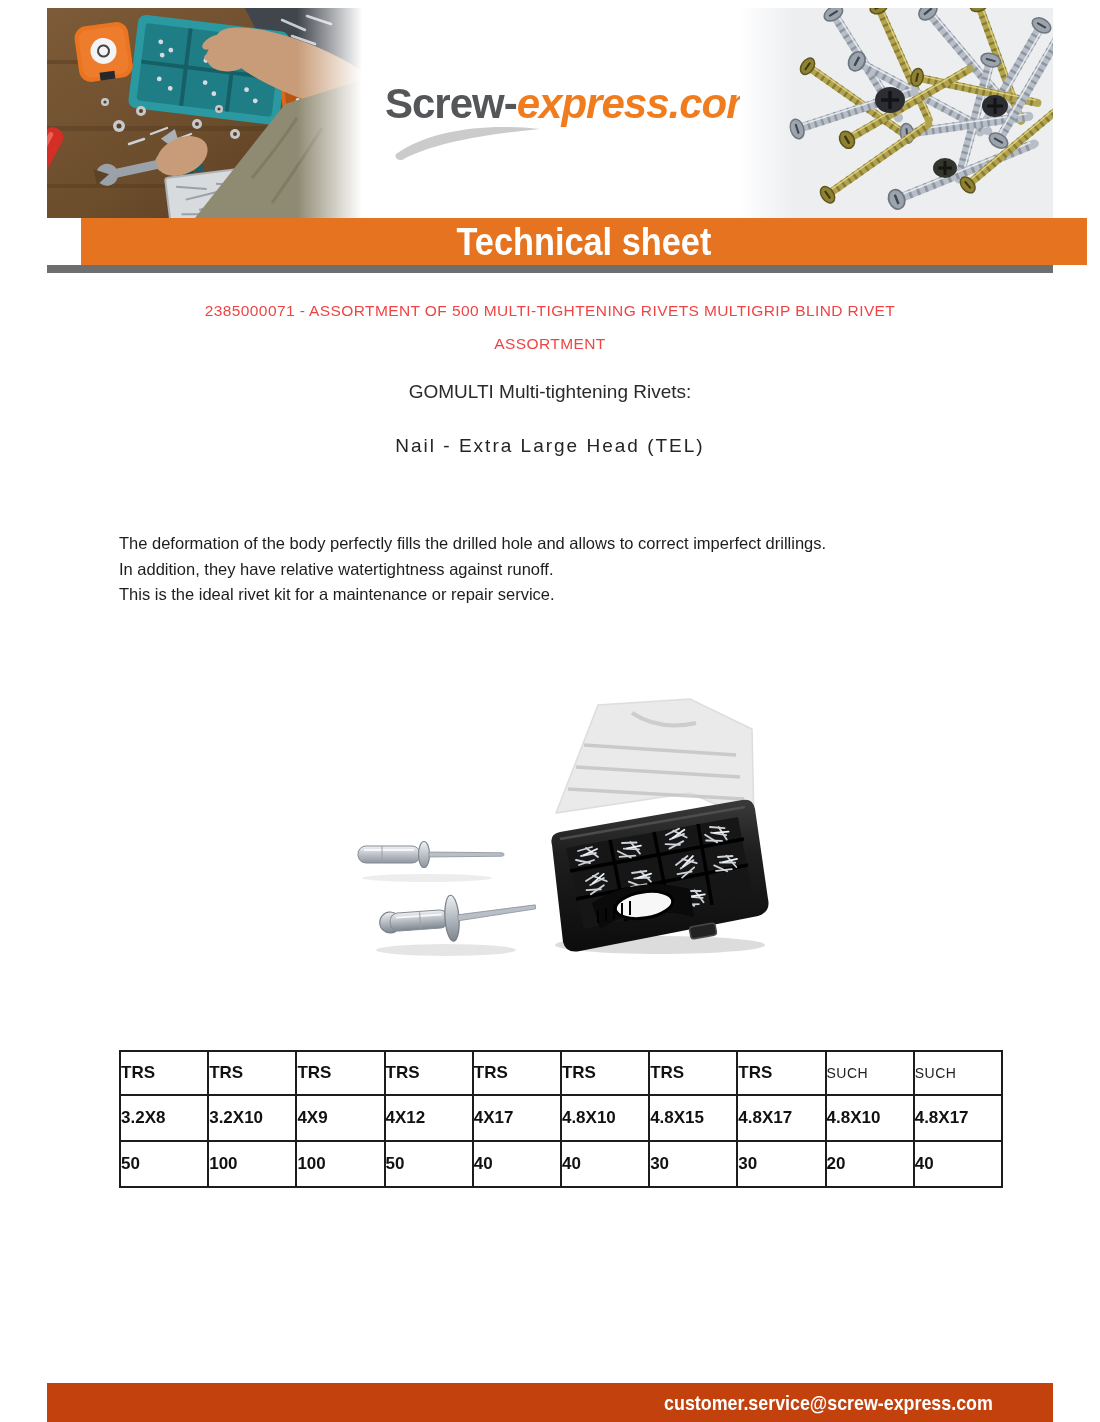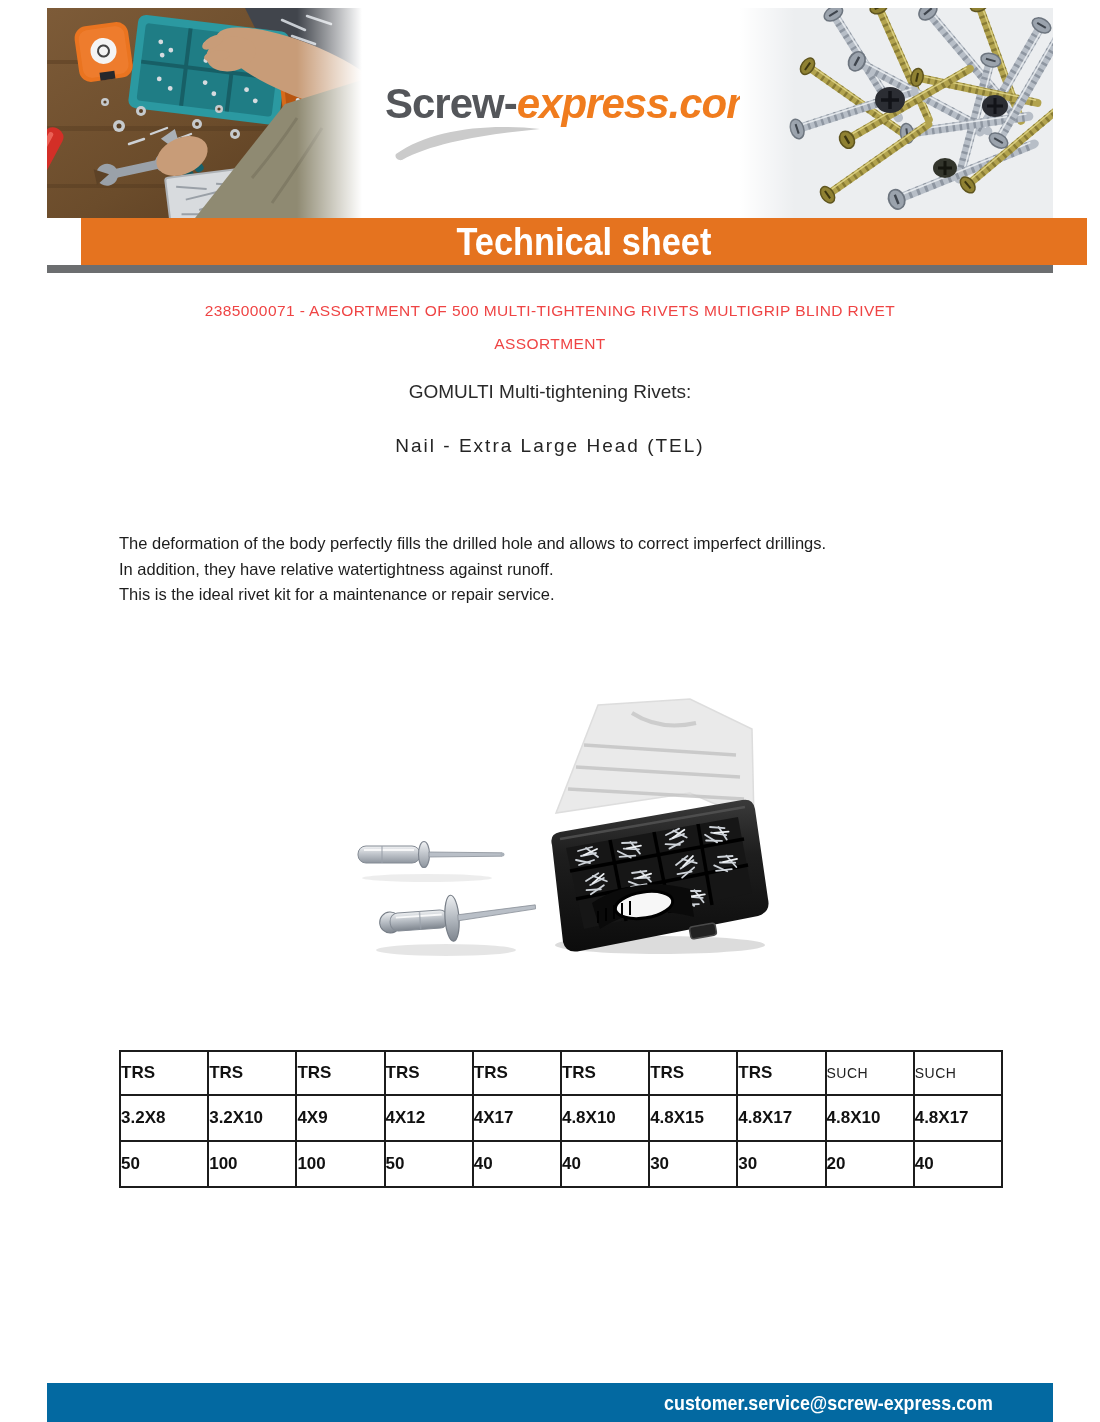--- a/index.html
+++ b/index.html
@@ -45,21 +45,21 @@
 
   
   .spec-table{position:absolute;left:119px;top:1010px;width:884px;border-collapse:collapse;
               table-layout:fixed;text-align:left;margin-top:40px;}
   .spec-table td{border:2px solid #1c1c1c;font-weight:700;font-size:17px;color:#111;
                  height:42px;padding:0;}
   .spec-table tr:nth-child(2) td,.spec-table tr:nth-child(3) td{height:44px;}
   .spec-table td.such{font-weight:400;font-size:14px;letter-spacing:.5px;color:#222;}
 
   
-  .footer{position:absolute;left:47px;top:1383px;width:1006px;height:39px;background:#0369a1;
+  .footer{position:absolute;left:47px;top:1383px;width:1006px;height:39px;background:#c2410c;
           display:flex;align-items:center;justify-content:flex-end;padding-right:60px;
           box-sizing:border-box;}
   .footer span{display:inline-block;color:#fff;font-weight:700;font-size:20.5px;
                transform:scaleX(.87);transform-origin:right center;}
 </style>
 </head>
 <body>
 
 <div class="page">
 

